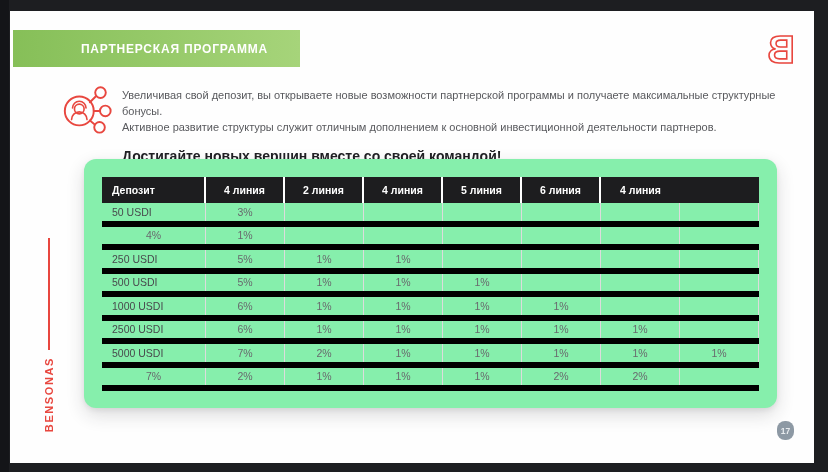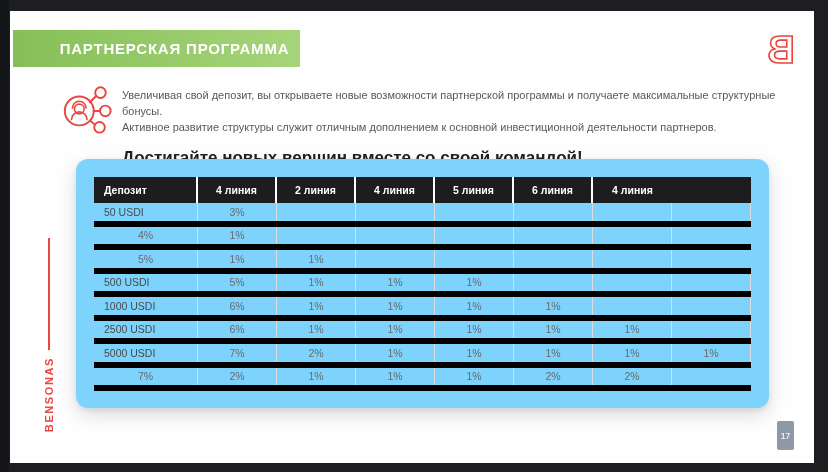--- a/index.html
+++ b/index.html
@@ -18,41 +18,41 @@
     position: absolute; left: 10px; top: 11px; width: 804px; height: 452px;
     background: #fefefe;
   }
   .banner {
     position: absolute; left: 3px; top: 19px; width: 287px; height: 37px;
     background: linear-gradient(90deg, #86bf58, #a6d47a);
     display: flex; align-items: center; justify-content: center;
     padding-left: 36px;
   }
   .banner-title {
-    color: #ffffff; font-weight: bold; font-size: 15px; letter-spacing: 0.8px;
+    color: #ffffff; font-weight: bold; font-size: 12px; letter-spacing: 0.8px;
     white-space: nowrap;
   }
   .logo {
     position: absolute; left: 748px; top: 18px; width: 46px; height: 42px;
   }
   .intro-icon {
     position: absolute; left: 50px; top: 71px; width: 54px; height: 54px;
   }
   .intro-block {
     position: absolute; left: 112px; top: 76px; width: 660px;
   }
   .intro-line {
     font-size: 11px; color: #58595d; line-height: 16px;
   }
   .cta-line {
-    margin-top: 13px; font-size: 17px; font-weight: bold; color: #212125;
+    margin-top: 13px; font-size: 14px; font-weight: bold; color: #212125;
   }
   .card {
-    position: absolute; left: 66px; top: 148px; width: 693px; height: 249px;
-    background: #7dd3fc; border-radius: 12px;
+    position: absolute; left: 74px; top: 148px; width: 693px; height: 249px;
+    background: #86efac; border-radius: 12px;
     box-shadow: 0 7px 18px rgba(40,40,45,0.16), 0 2px 5px rgba(40,40,45,0.08);
     padding: 18px;
   }
   .table { width: 657px; }
   .thead {
     display: grid; grid-template-columns: 104px repeat(7, 1fr);
     background: #1d1d1f; height: 26px;
   }
   .th {
     color: #ffffff; font-size: 10.5px; font-weight: bold;
@@ -79,22 +79,22 @@
     position: absolute; left: 26px; top: 227px; width: 26px; height: 208px;
     display: flex; flex-direction: column; align-items: center;
   }
   .brand-line { width: 1.5px; height: 112px; background: #e8473f; }
   .brand-text {
     writing-mode: vertical-rl; transform: rotate(180deg);
     color: #e8473f; font-weight: bold; font-size: 11px; letter-spacing: 1.6px;
     margin-top: 7px; white-space: nowrap;
   }
   .page-badge {
-    position: absolute; left: 767px; top: 410px; width: 17px; height: 29px;
-    background: #8d99a4; border-radius: 2px;
+    position: absolute; left: 767px; top: 410px; width: 17px; height: 19px;
+    background: #8d99a4; border-radius: 8px;
     display: flex; align-items: center; justify-content: center;
     color: #e8ecef; font-size: 8.5px; font-weight: bold;
   }
 </style>
 </head>
 <body>
 
 <div class="edge-strip"></div>
 
 <div class="slide">
@@ -151,20 +151,21 @@
           <div class="tr">
             <div class="td">4%</div>
             <div class="td">1%</div>
             <div class="td"></div>
             <div class="td"></div>
             <div class="td"></div>
             <div class="td"></div>
             <div class="td"></div>
           </div>
           <div class="tr">
+            <div class="td first">250 USDI</div>
             <div class="td">5%</div>
             <div class="td">1%</div>
             <div class="td">1%</div>
             <div class="td"></div>
             <div class="td"></div>
             <div class="td"></div>
             <div class="td"></div>
           </div>
           <div class="tr">
             <div class="td first">500 USDI</div>

